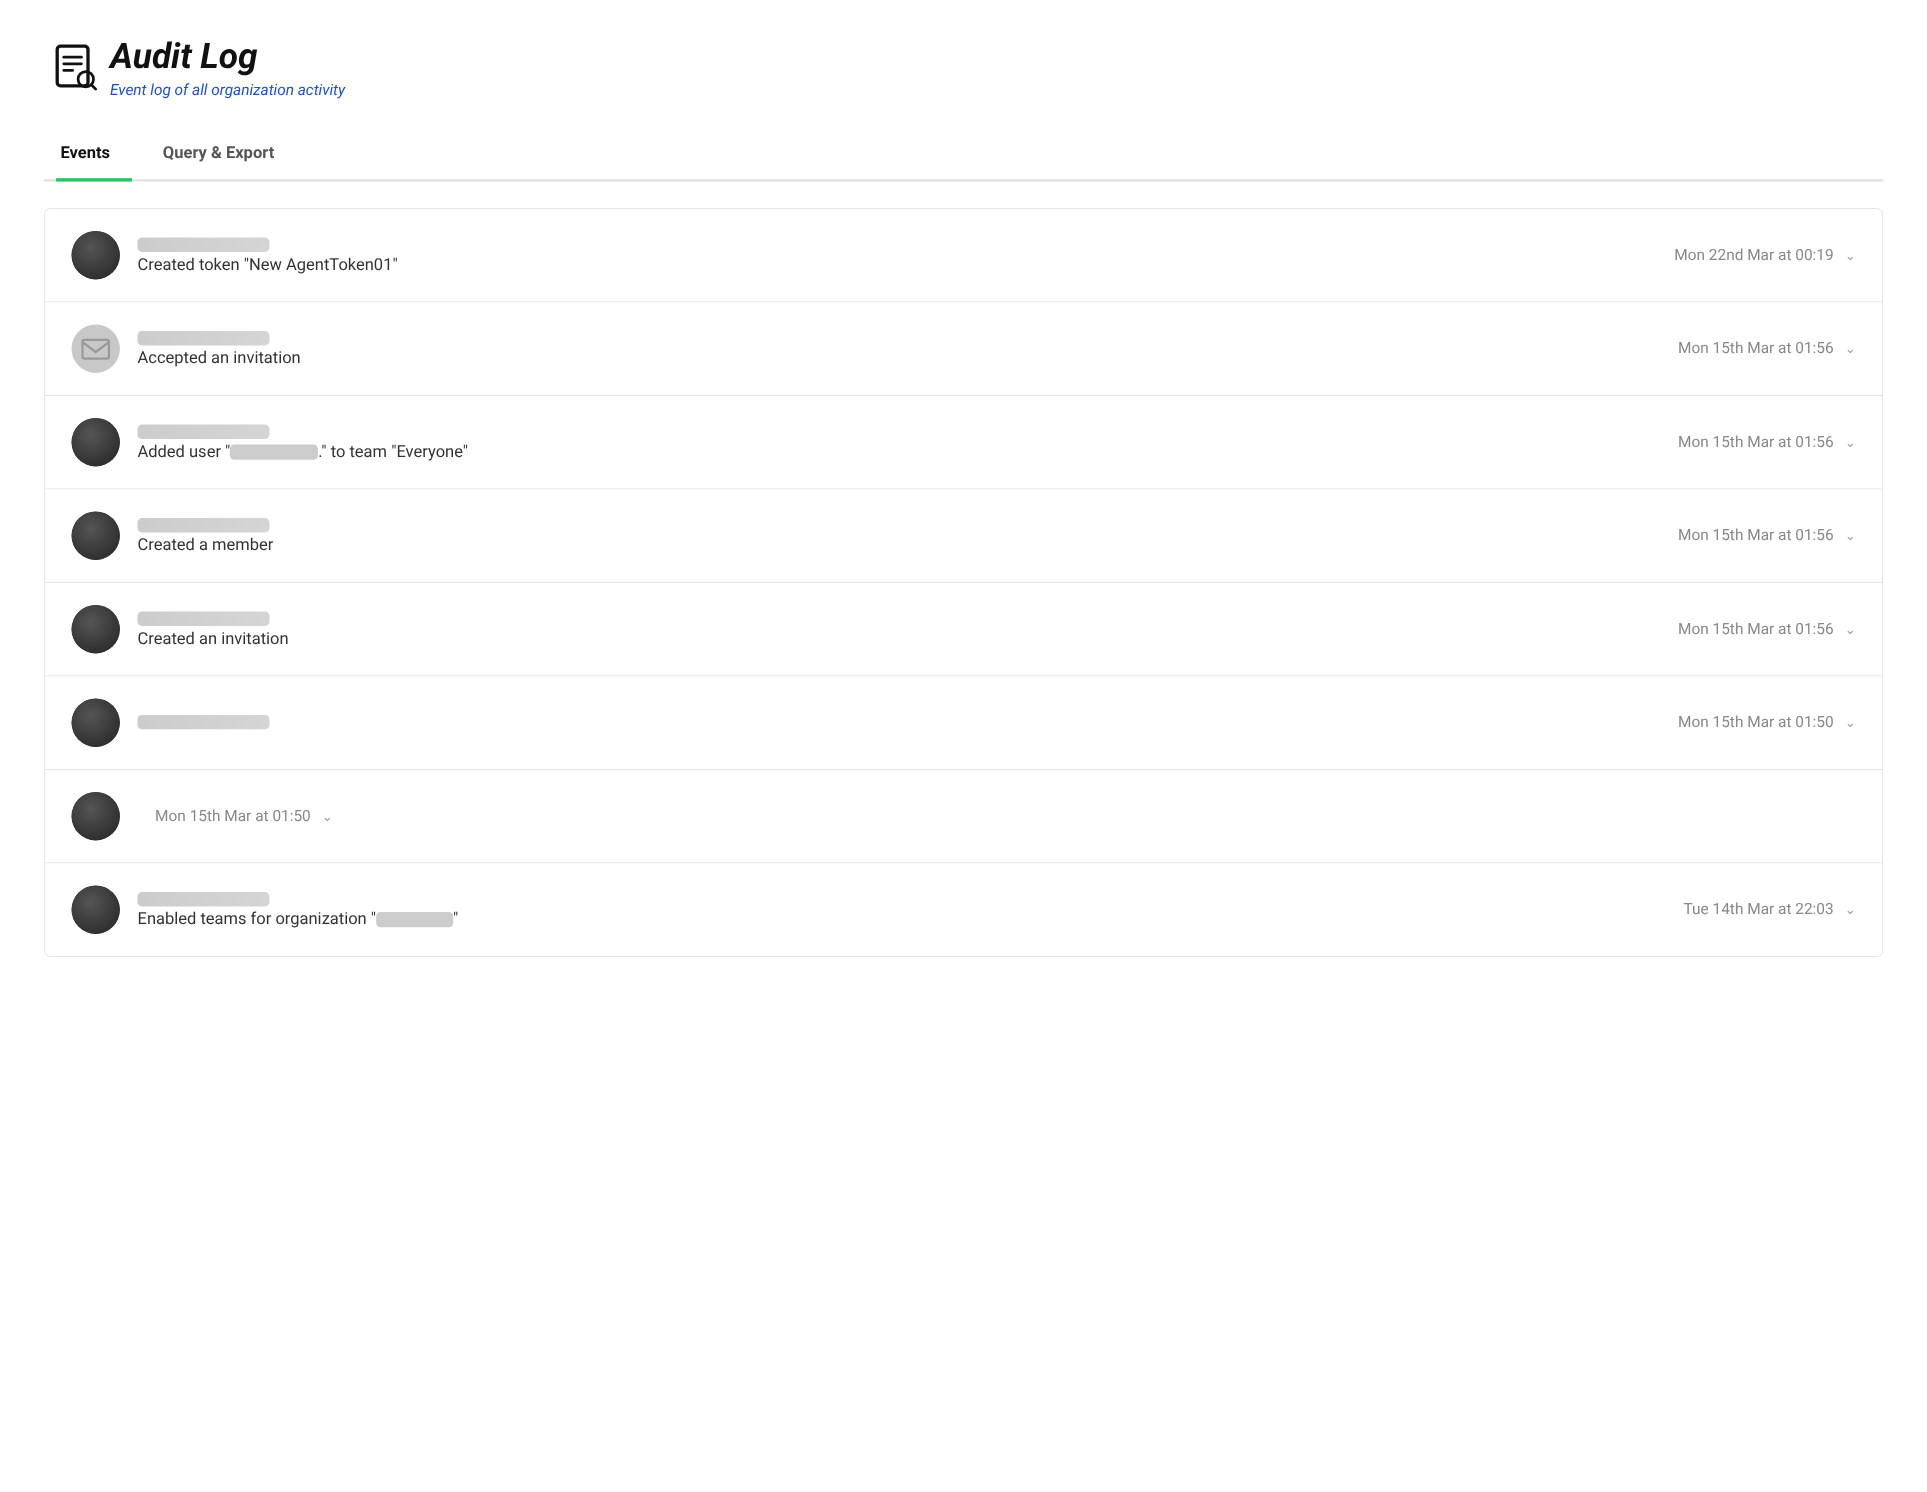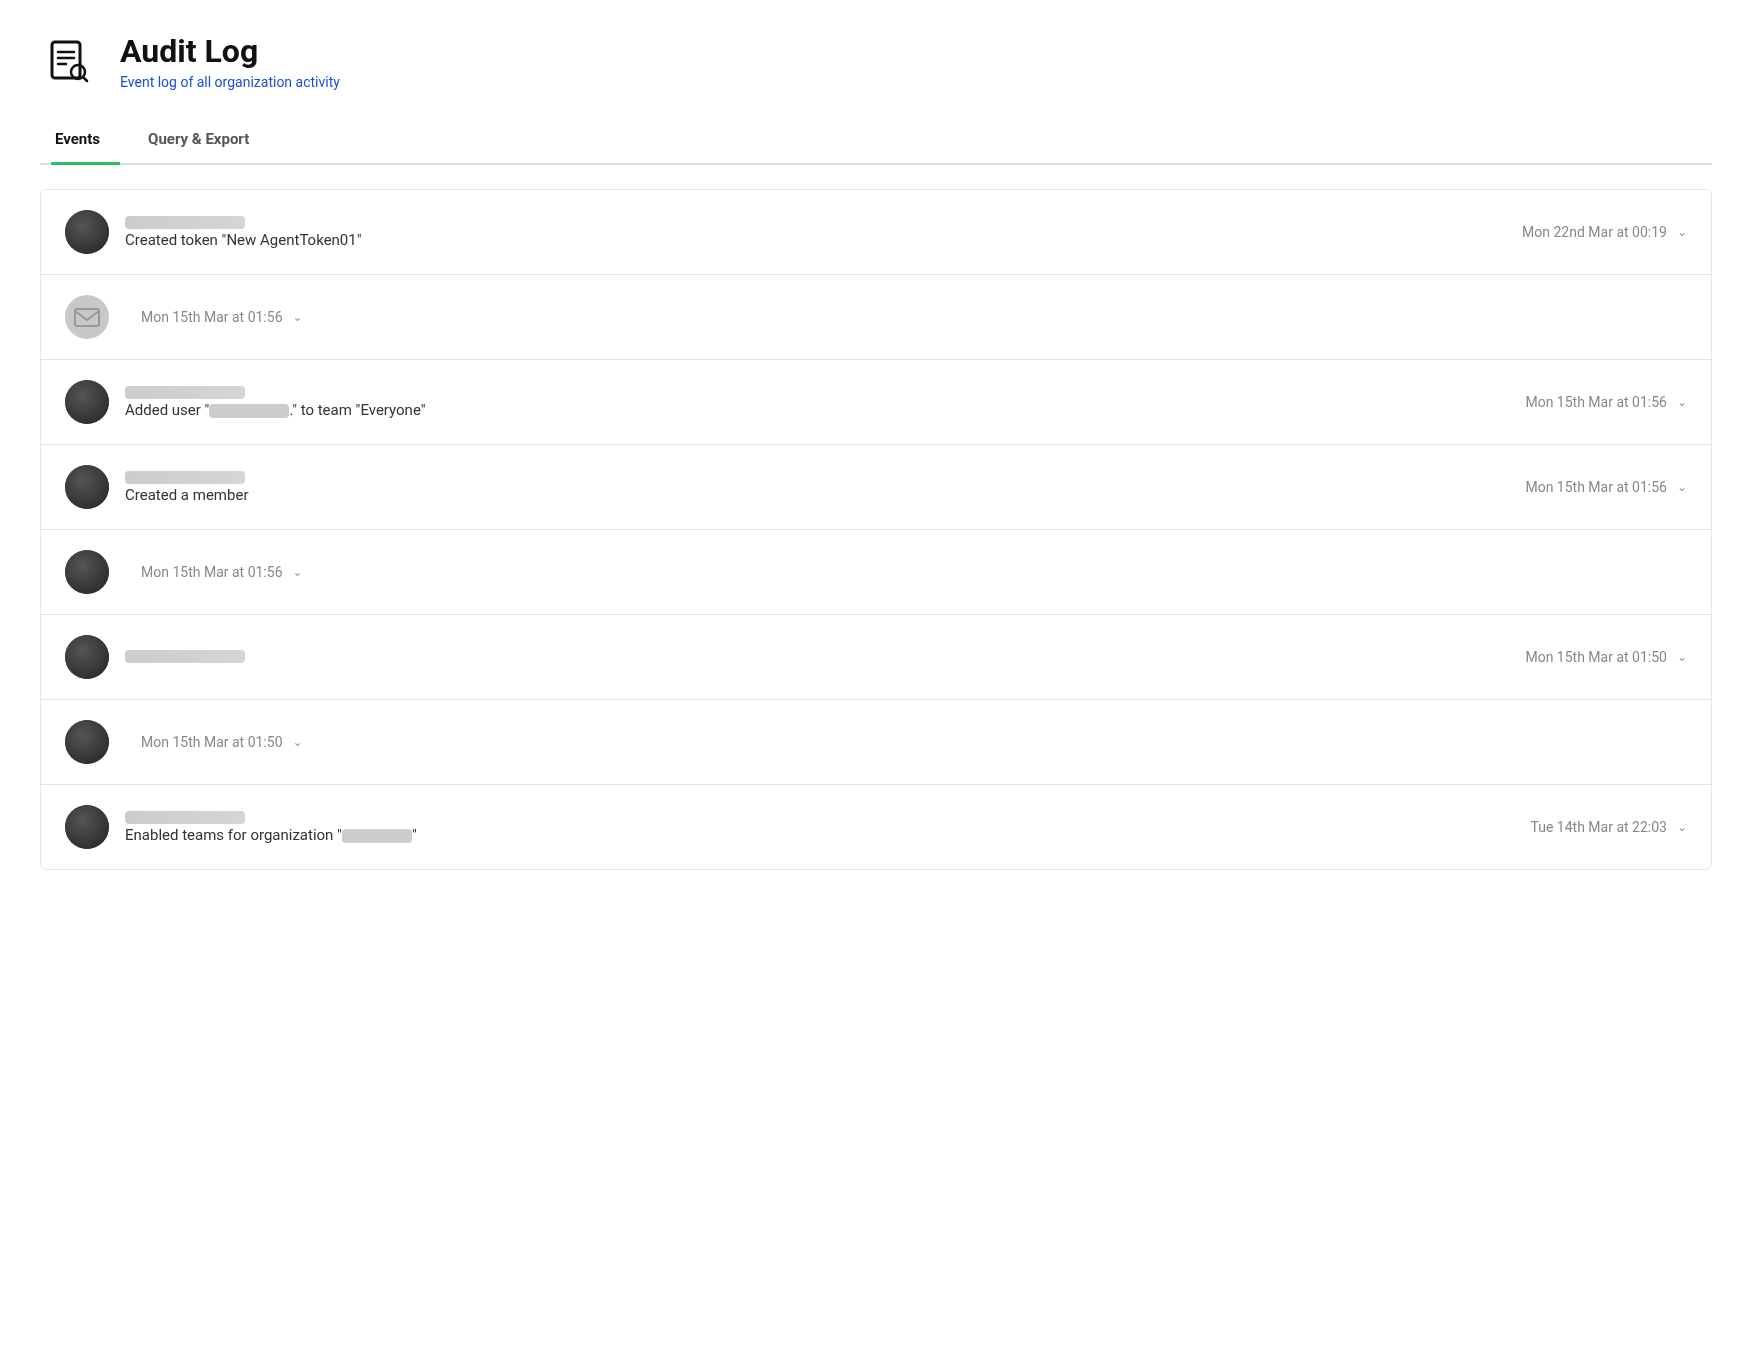--- a/index.html
+++ b/index.html
@@ -16,22 +16,23 @@
     }
 
     .page-container {
       max-width: 1752px;
       padding: 32px 40px;
     }
 
     .page-header {
       display: flex;
       align-items: flex-start;
-      gap: 24px;
+      gap: 4px;
       margin-bottom: 28px;
+      font-style: italic;
     }
 
     .header-icon {
       width: 56px;
       height: 56px;
       display: flex;
       align-items: center;
       justify-content: center;
       flex-shrink: 0;
     }
@@ -236,20 +237,24 @@
       </div>
     </div>
 
     <div class="event-row">
       <div class="event-avatar invitation">
         <svg class="avatar-invitation-icon" viewBox="0 0 28 28" fill="none" xmlns="http://www.w3.org/2000/svg">
           <rect x="2" y="6" width="24" height="17" rx="2" stroke="#999" stroke-width="2" fill="none"></rect>
           <polyline points="2,8 14,17 26,8" stroke="#999" stroke-width="2" fill="none"></polyline>
         </svg>
       </div>
+      <div class="event-content">
+        <span class="event-user-name"></span>
+        <div class="event-description">Accepted an invitation</div>
+      </div>
       <div class="event-meta">
         <span class="event-timestamp">Mon 15th Mar at 01:56</span>
         <span class="chevron-icon">⌄</span>
       </div>
     </div>
 
     <div class="event-row">
       <div class="event-avatar">
         <div class="event-avatar-inner"></div>
       </div>
@@ -276,20 +281,24 @@
       <div class="event-meta">
         <span class="event-timestamp">Mon 15th Mar at 01:56</span>
         <span class="chevron-icon">⌄</span>
       </div>
     </div>
 
     <div class="event-row">
       <div class="event-avatar">
         <div class="event-avatar-inner"></div>
       </div>
+      <div class="event-content">
+        <span class="event-user-name"></span>
+        <div class="event-description">Created an invitation</div>
+      </div>
       <div class="event-meta">
         <span class="event-timestamp">Mon 15th Mar at 01:56</span>
         <span class="chevron-icon">⌄</span>
       </div>
     </div>
 
     <div class="event-row">
       <div class="event-avatar">
         <div class="event-avatar-inner"></div>
       </div>

